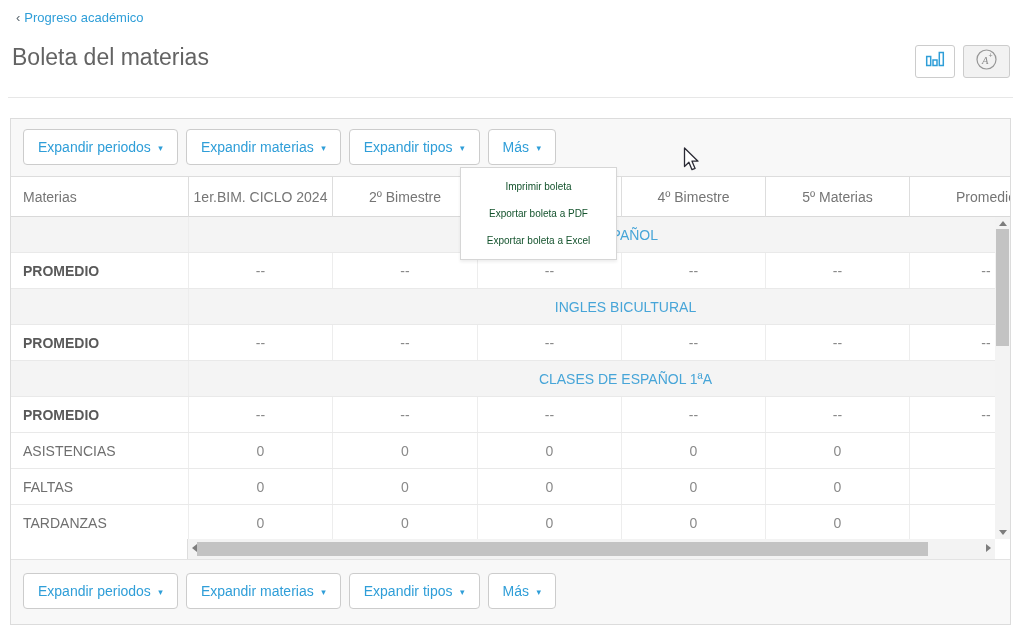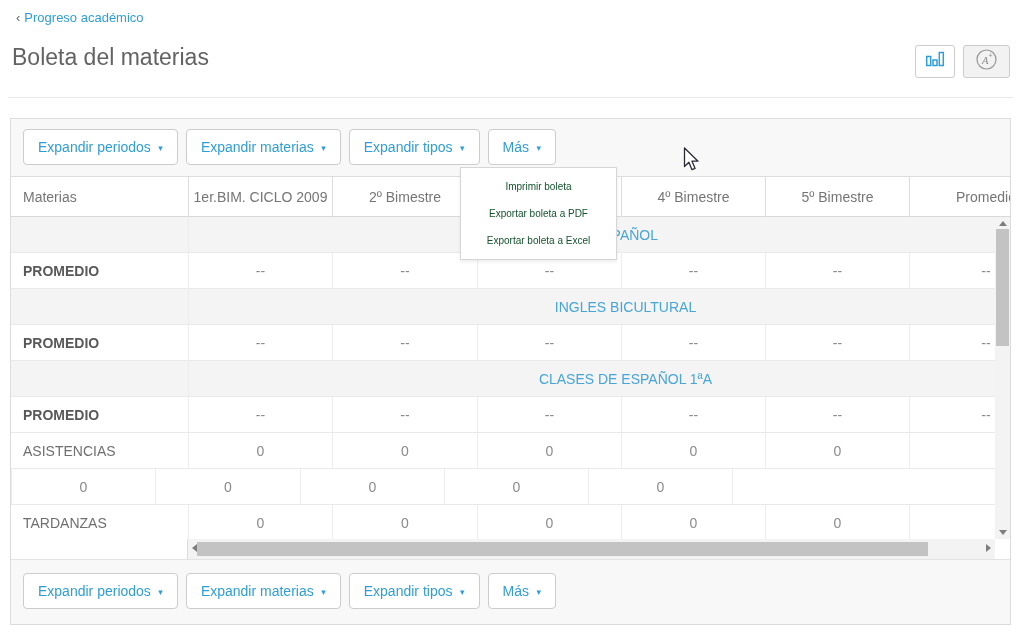--- a/index.html
+++ b/index.html
@@ -93,25 +93,25 @@
 </div>
 
 <div class="divider"></div>
 
 <div class="panel">
   <div class="toolbar" id="toolbar-top"><button class="tb-btn"><span>Expandir periodos</span><span class="caret"> ▾</span></button><button class="tb-btn"><span>Expandir materias</span><span class="caret"> ▾</span></button><button class="tb-btn"><span>Expandir tipos</span><span class="caret"> ▾</span></button><button class="tb-btn"><span>Más</span><span class="caret"> ▾</span></button></div>
 
   <div class="grid-header">
     <div class="gh-inner" id="gh-inner">
         <div class="gh-cell first" style="width: 177px;">Materias</div>
-        <div class="gh-cell" style="width: 144px;">1er.BIM. CICLO 2009</div>
+        <div class="gh-cell" style="width: 144px;">1er.BIM. CICLO 2024</div>
         <div class="gh-cell" style="width: 145px;">2º Bimestre</div>
         <div class="gh-cell" style="width: 144px;">3º Bimestre</div>
         <div class="gh-cell" style="width: 144px;">4º Bimestre</div>
-        <div class="gh-cell" style="width: 144px;">5º Bimestre</div>
+        <div class="gh-cell" style="width: 144px;">5º Materias</div>
         <div class="gh-cell" style="width: 153px;">Promedio</div>
       </div>
   </div>
 
   <div class="grid-body" id="grid-body">
       <div class="g-row section">
         <div class="g-mat"></div>
         <div class="g-sectitle">ESPAÑOL</div>
       </div>
       <div class="g-row">
@@ -152,20 +152,21 @@
       <div class="g-row">
         <div class="g-mat normal">ASISTENCIAS</div>
         <div class="g-val" style="width: 144px;">0</div>
         <div class="g-val" style="width: 145px;">0</div>
         <div class="g-val" style="width: 144px;">0</div>
         <div class="g-val" style="width: 144px;">0</div>
         <div class="g-val" style="width: 144px;">0</div>
         <div class="g-val" style="width: 153px;"></div>
       </div>
       <div class="g-row">
+        <div class="g-mat normal">FALTAS</div>
         <div class="g-val" style="width: 144px;">0</div>
         <div class="g-val" style="width: 145px;">0</div>
         <div class="g-val" style="width: 144px;">0</div>
         <div class="g-val" style="width: 144px;">0</div>
         <div class="g-val" style="width: 144px;">0</div>
         <div class="g-val" style="width: 153px;"></div>
       </div>
       <div class="g-row">
         <div class="g-mat normal">TARDANZAS</div>
         <div class="g-val" style="width: 144px;">0</div>

